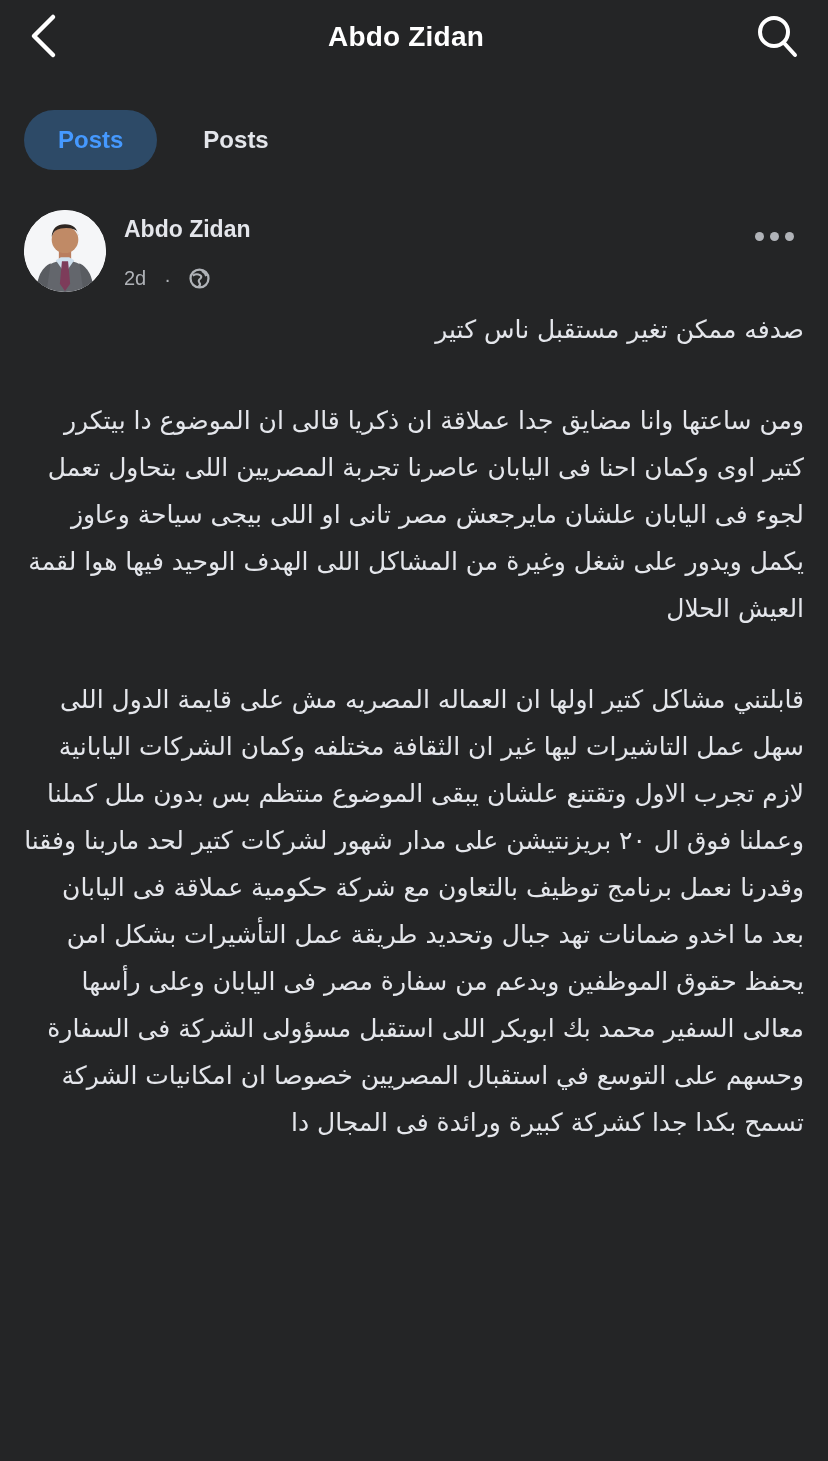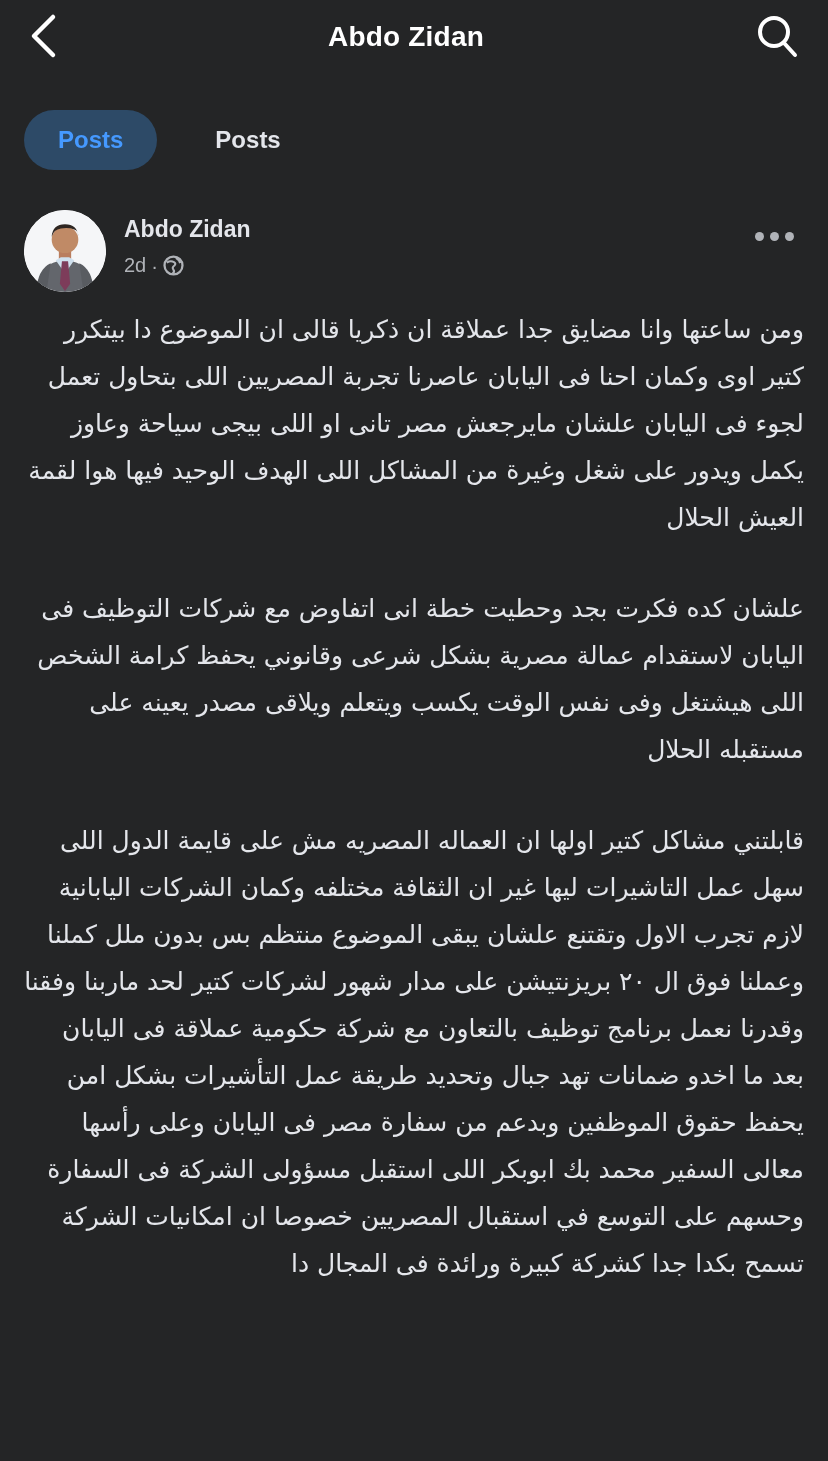--- a/index.html
+++ b/index.html
@@ -26,21 +26,21 @@
   .icon-btn{
     background:none;border:none;cursor:pointer;display:flex;
     align-items:center;justify-content:center;padding:4px;
   }
   .page-title{
     font-size:28px;font-weight:bold;color:#ffffff;letter-spacing:.2px;
     flex:1;text-align:center;
   }
   
   .tabs{
-    display:flex;align-items:center;gap:24px;
+    display:flex;align-items:center;gap:12px;
     padding:36px 24px 0 24px;height:104px;
   }
   .tab{
     border:none;background:transparent;color:var(--text-primary);
     font-family:"Liberation Sans", sans-serif;
     font-size:24px;font-weight:bold;
     padding:14px 34px;border-radius:32px;cursor:pointer;line-height:1.3;
   }
   .tab.active{
     background:var(--tab-active-bg);
@@ -52,21 +52,21 @@
   .avatar{
     width:82px;height:82px;border-radius:50%;overflow:hidden;flex:0 0 82px;
     cursor:pointer;background:#f4f4f6;
   }
   .avatar svg{display:block;width:100%;height:100%;}
   .post-header-text{margin-left:18px;padding-top:6px;}
   .author-name{
     font-size:23px;font-weight:bold;color:var(--text-primary);cursor:pointer;
   }
   .post-meta{
-    display:flex;align-items:center;gap:5px;margin-top:11px;
+    display:flex;align-items:center;gap:18px;margin-top:24px;
     color:var(--text-secondary);font-size:20px;
   }
   .meta-dot{font-size:20px;line-height:1;}
   .post-menu{
     position:absolute;right:4px;top:16px;background:none;border:none;
     display:flex;gap:6px;cursor:pointer;padding:6px;
   }
   .post-menu i{
     width:9px;height:9px;border-radius:50%;background:var(--text-secondary);display:block;
   }
@@ -137,17 +137,17 @@
       </div>
     </div>
     <button class="post-menu" aria-label="Post options">
       <i></i>
         <i></i>
         <i></i>
     </button>
   </div>
 
   <div class="post-body" dir="rtl" lang="ar">
+    <p>صدفه ممكن تغير مستقبل ناس كتير</p>
     <p>ومن ساعتها وانا مضايق جدا عملاقة ان ذكريا قالى ان الموضوع دا بيتكرر كتير اوى وكمان احنا فى اليابان عاصرنا تجربة المصريين اللى بتحاول تعمل لجوء فى اليابان علشان مايرجعش مصر تانى او اللى بيجى سياحة وعاوز يكمل ويدور على شغل وغيرة من المشاكل اللى الهدف الوحيد فيها هوا لقمة العيش الحلال</p>
-    <p>علشان كده فكرت بجد وحطيت خطة انى اتفاوض مع شركات التوظيف فى اليابان لاستقدام عمالة مصرية بشكل شرعى وقانوني يحفظ كرامة الشخص اللى هيشتغل وفى نفس الوقت يكسب ويتعلم ويلاقى مصدر يعينه على مستقبله الحلال</p>
     <p>قابلتني مشاكل كتير اولها ان العماله المصريه مش على قايمة الدول اللى سهل عمل التاشيرات ليها غير ان الثقافة مختلفه وكمان الشركات اليابانية لازم تجرب الاول وتقتنع علشان يبقى الموضوع منتظم بس بدون ملل كملنا وعملنا فوق ال ٢٠ بريزنتيشن على مدار شهور لشركات كتير لحد ماربنا وفقنا وقدرنا نعمل برنامج توظيف بالتعاون مع شركة حكومية عملاقة فى اليابان بعد ما اخدو ضمانات تهد جبال وتحديد طريقة عمل التأشيرات بشكل امن يحفظ حقوق الموظفين وبدعم من سفارة مصر فى اليابان وعلى رأسها معالى السفير محمد بك ابوبكر اللى استقبل مسؤولى الشركة فى السفارة وحسهم على التوسع في استقبال المصريين خصوصا ان امكانيات الشركة تسمح بكدا جدا كشركة كبيرة ورائدة فى المجال دا</p>
   </div>
 </article>
 
 </body></html>

